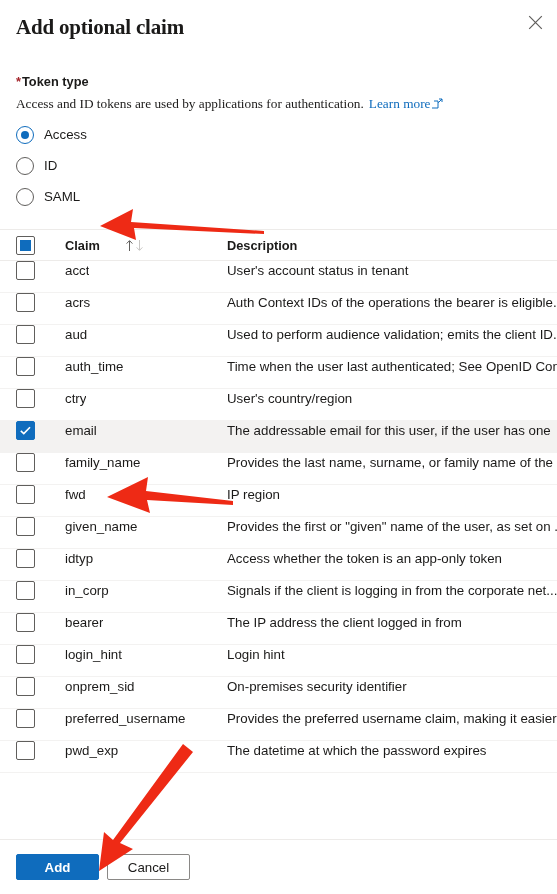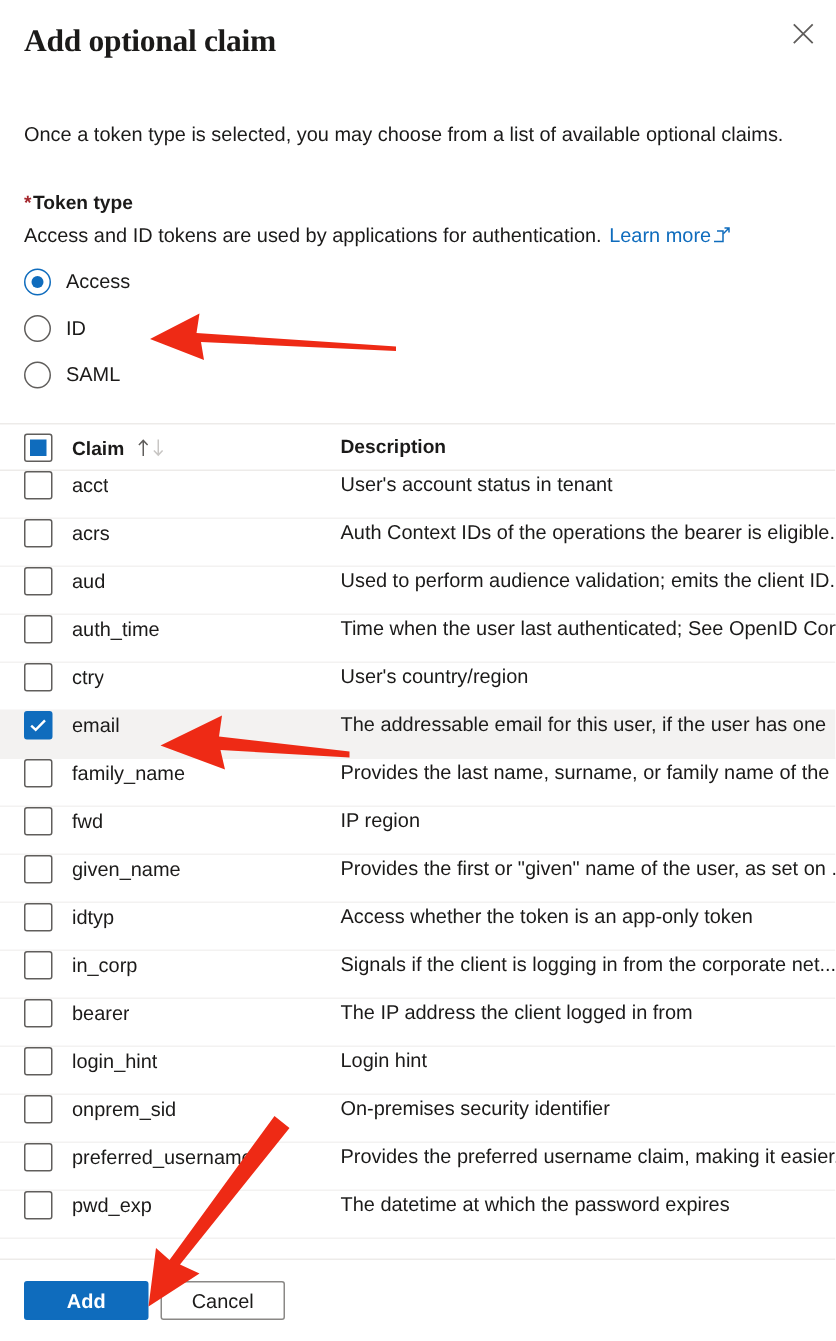--- a/index.html
+++ b/index.html
@@ -79,20 +79,21 @@
   .required-star {
     color: #a4262c;
     font-weight: bold;
     margin-right: 1px;
   }
   .field-desc {
     font-size: 13.3px;
     line-height: 18px;
     color: #1b1a19;
     margin-top: 5px;
+    font-family: Liberation Serif, serif;
   }
   .learn-more {
     color: #0f6cbd;
     text-decoration: none;
     margin-left: 5px;
     cursor: pointer;
     white-space: nowrap;
   }
   .ext-icon {
     display: inline-block;
@@ -150,20 +151,21 @@
     height: 31px;
     border-bottom: 1px solid #edebe9;
     padding-left: 16px;
     box-sizing: border-box;
   }
   .col-claim {
     width: 211px;
     display: flex;
     align-items: center;
     flex: none;
+    gap: 17px;
   }
   .col-desc {
     flex: 1;
     min-width: 0;
     padding-right: 4px;
   }
   .th-text {
     font-size: 12.8px;
     font-weight: bold;
     color: #1b1a19;
@@ -286,21 +288,20 @@
 
   <div class="panel-header">
     <div class="panel-title">Add optional claim</div>
     <button class="close-button">
       <svg width="15" height="15" viewBox="0 0 15 15" aria-hidden="true">
         <path d="M1.2 1.2 L13.8 13.8 M13.8 1.2 L1.2 13.8" stroke="#605e5c" stroke-width="1.2" fill="none"></path>
       </svg>
     </button>
   </div>
 
-  <div class="intro-text">Once a token type is selected, you may choose from a list of available optional claims.</div>
 
   <div class="token-section">
     <div class="field-label">
       <span class="required-star">*</span><span>Token type</span>
     </div>
     <div class="field-desc">
       <span>Access and ID tokens are used by applications for authentication.</span><a class="learn-more"><span>Learn more</span><span class="ext-icon"><svg width="11" height="11" viewBox="0 0 11 11" aria-hidden="true">
               <path d="M1 3 h4 v7 h-7 v-4" transform="translate(1,0)" fill="none" stroke="#0f6cbd" stroke-width="1"></path>
               <path d="M6.2 4.8 L10 1 M7 1 H10 V4" fill="none" stroke="#0f6cbd" stroke-width="1"></path>
             </svg></span></a>

